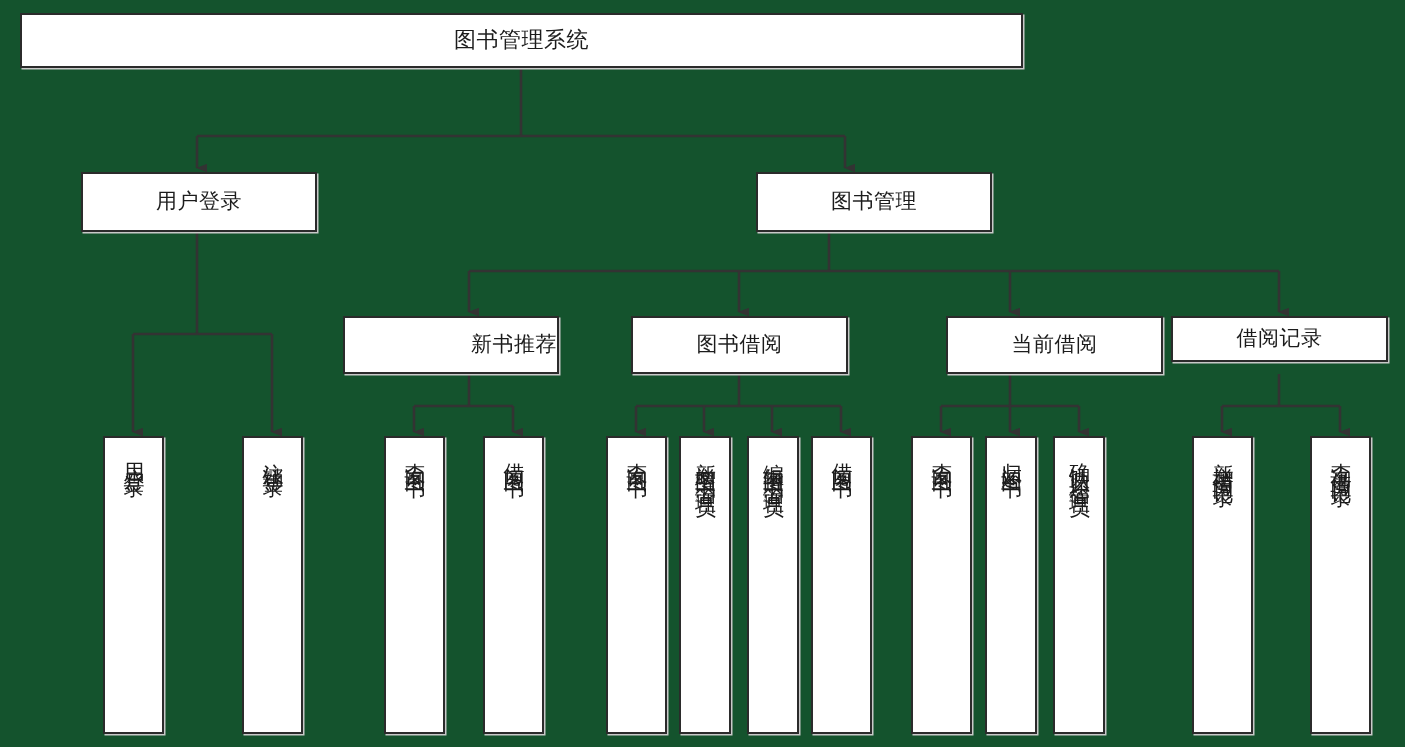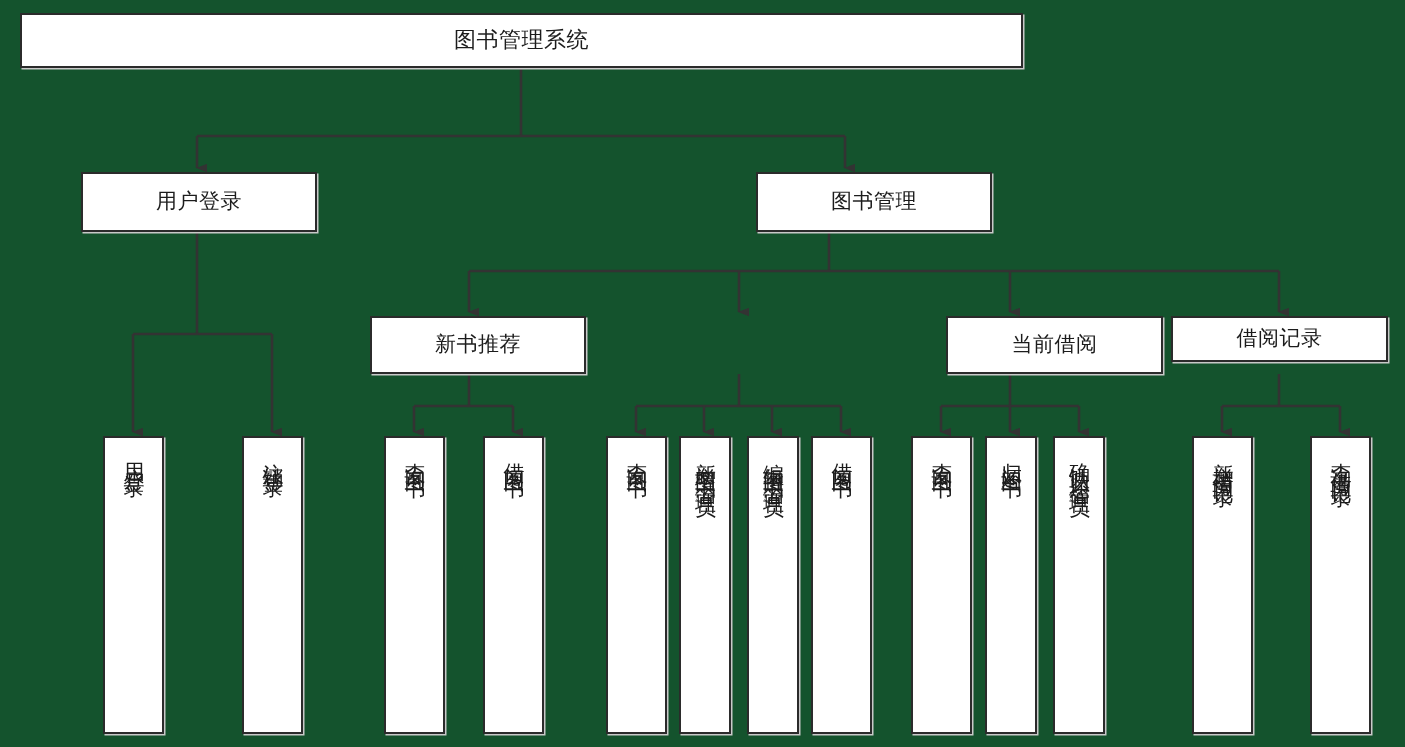--- a/index.html
+++ b/index.html
@@ -134,22 +134,25 @@
     <span class="label">图书管理系统</span>
   </div>
 
   <div class="node h" style="left:81px; top:172px; width:236px; height:60px;">
     <span class="label">用户登录</span>
   </div>
   <div class="node h" style="left:712px; top:172px; width:236px; height:60px;margin-left:44px;">
     <span class="label">图书管理</span>
   </div>
 
-  <div class="node h" style="left:370px; top:316px; width:216px; height:58px;">
+  <div class="node h" style="left:343px; top:316px; width:216px; height:58px;justify-content:flex-end;">
     <span class="label">新书推荐</span>
+  </div>
+  <div class="node h" style="left:631px; top:316px; width:217px; height:58px;">
+    <span class="label">图书借阅</span>
   </div>
   <div class="node h" style="left:902px; top:316px; width:217px; height:58px;margin-left:44px;">
     <span class="label">当前借阅</span>
   </div>
   <div class="node h" style="left:1171px; top:316px; width:217px; height:46px;">
     <span class="label">借阅记录</span>
   </div>
 
   <div class="node v" style="left:103px; top:436px; width:61px; height:298px;">
     <span class="label">用户登录</span>

